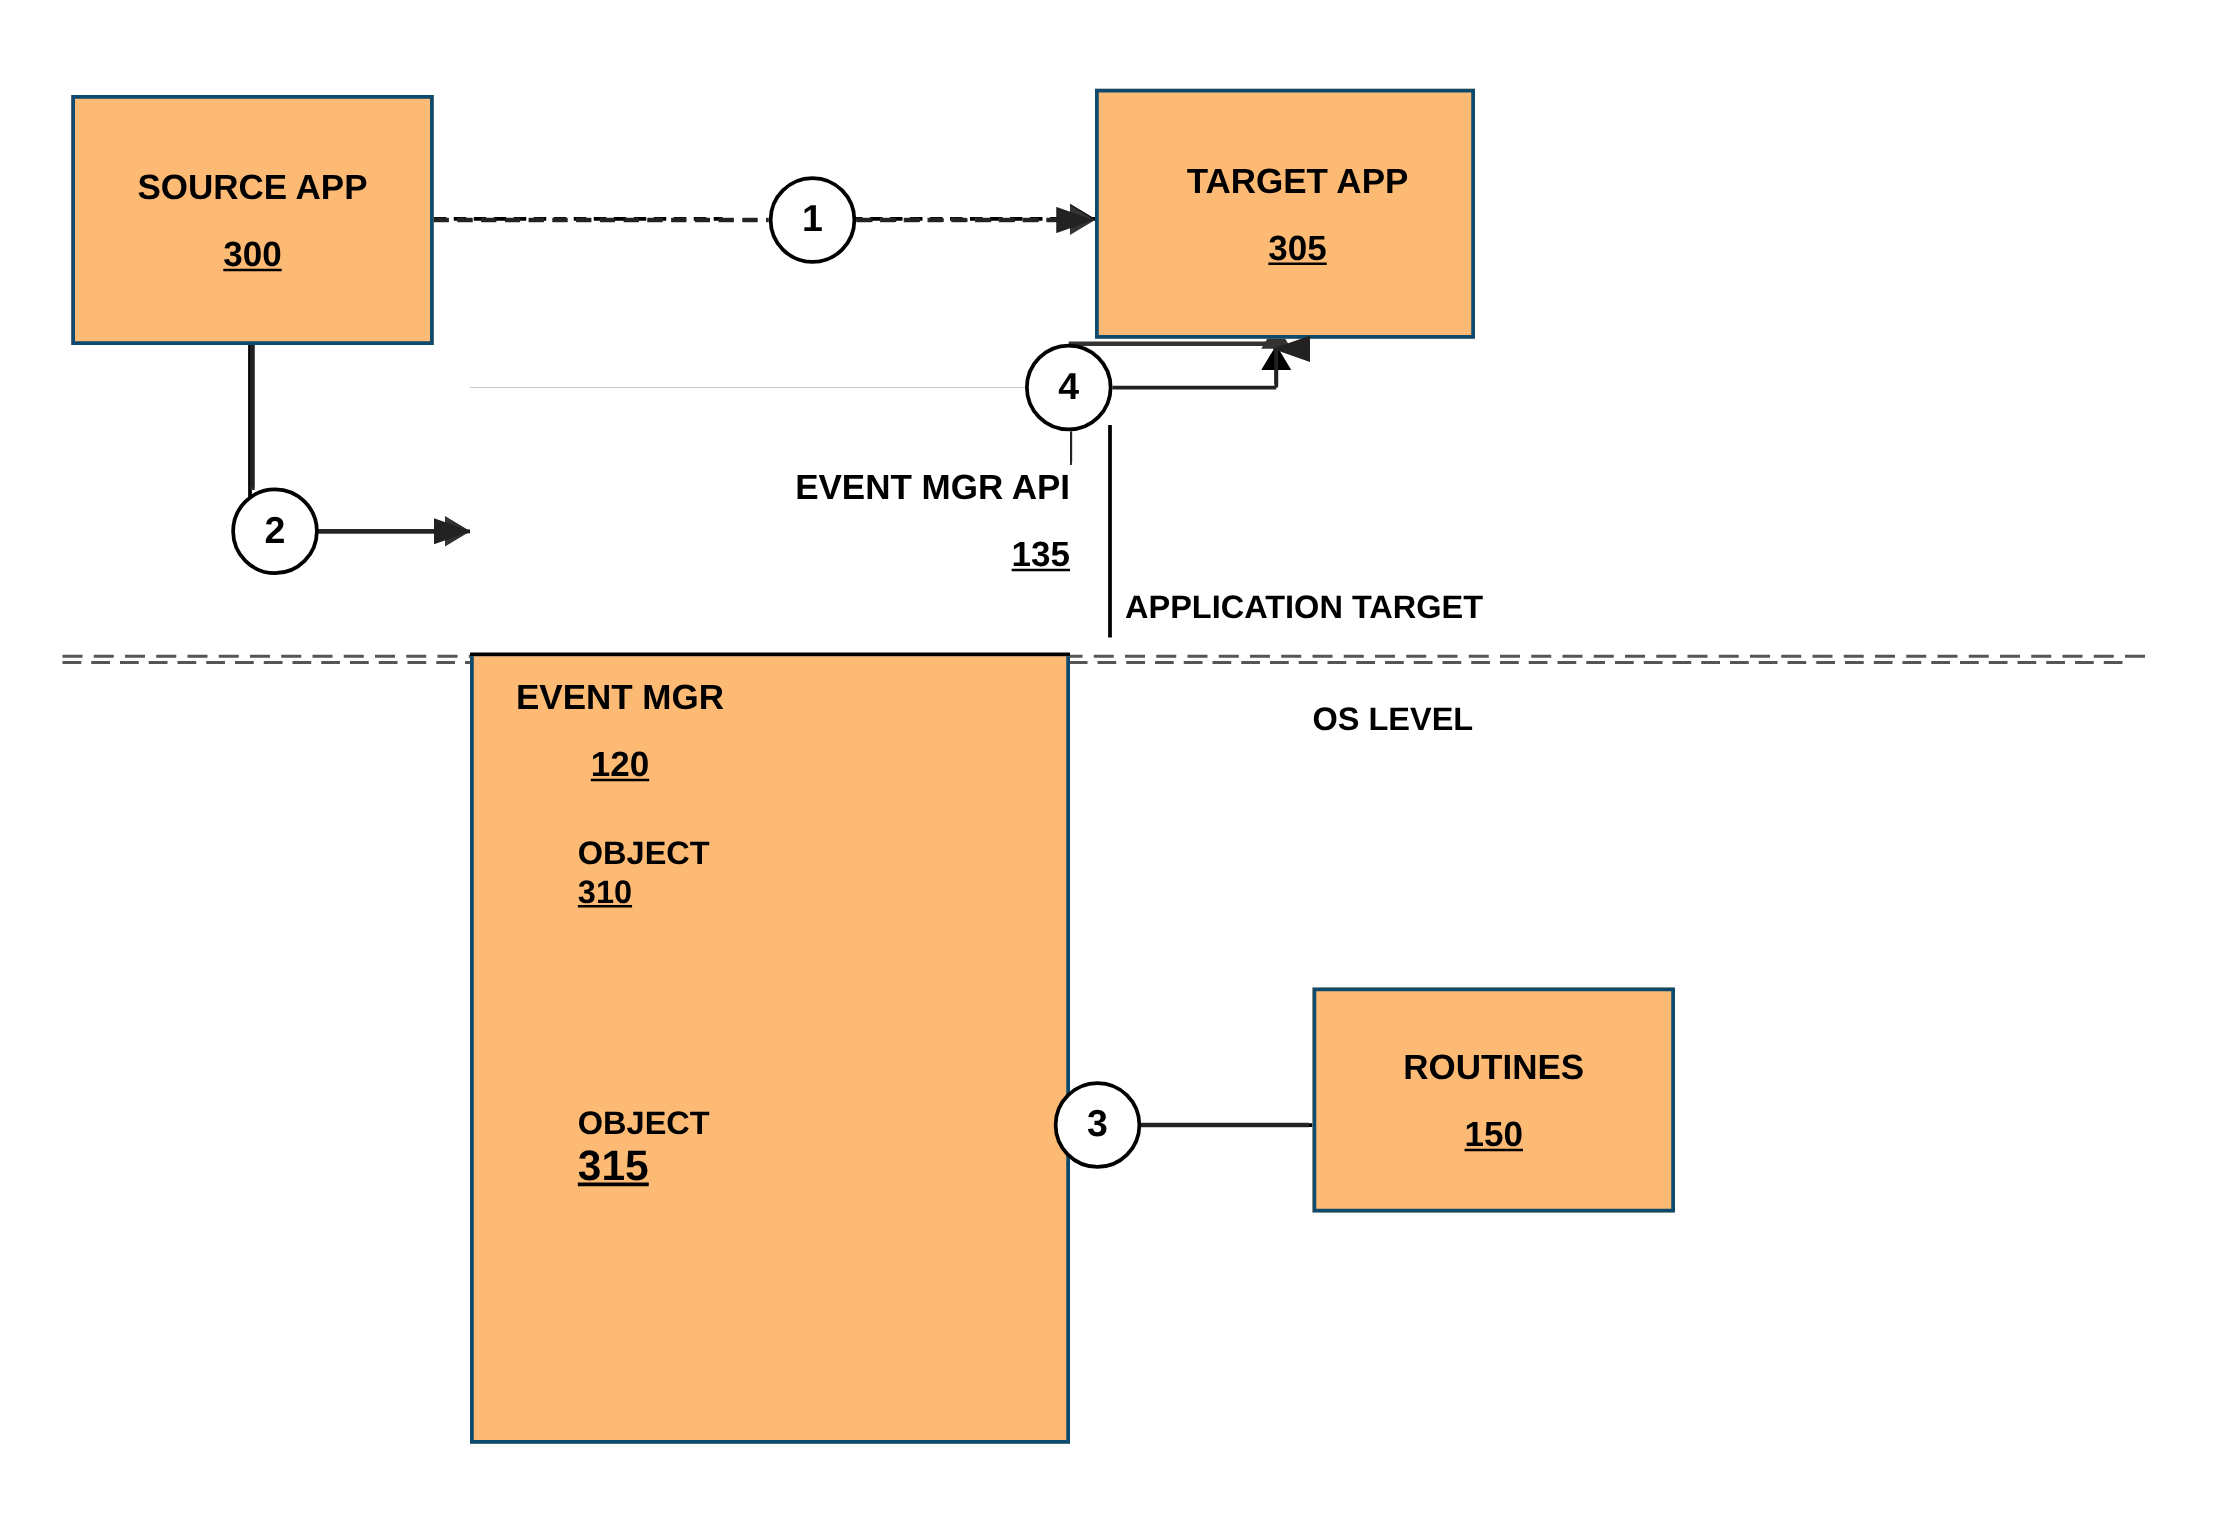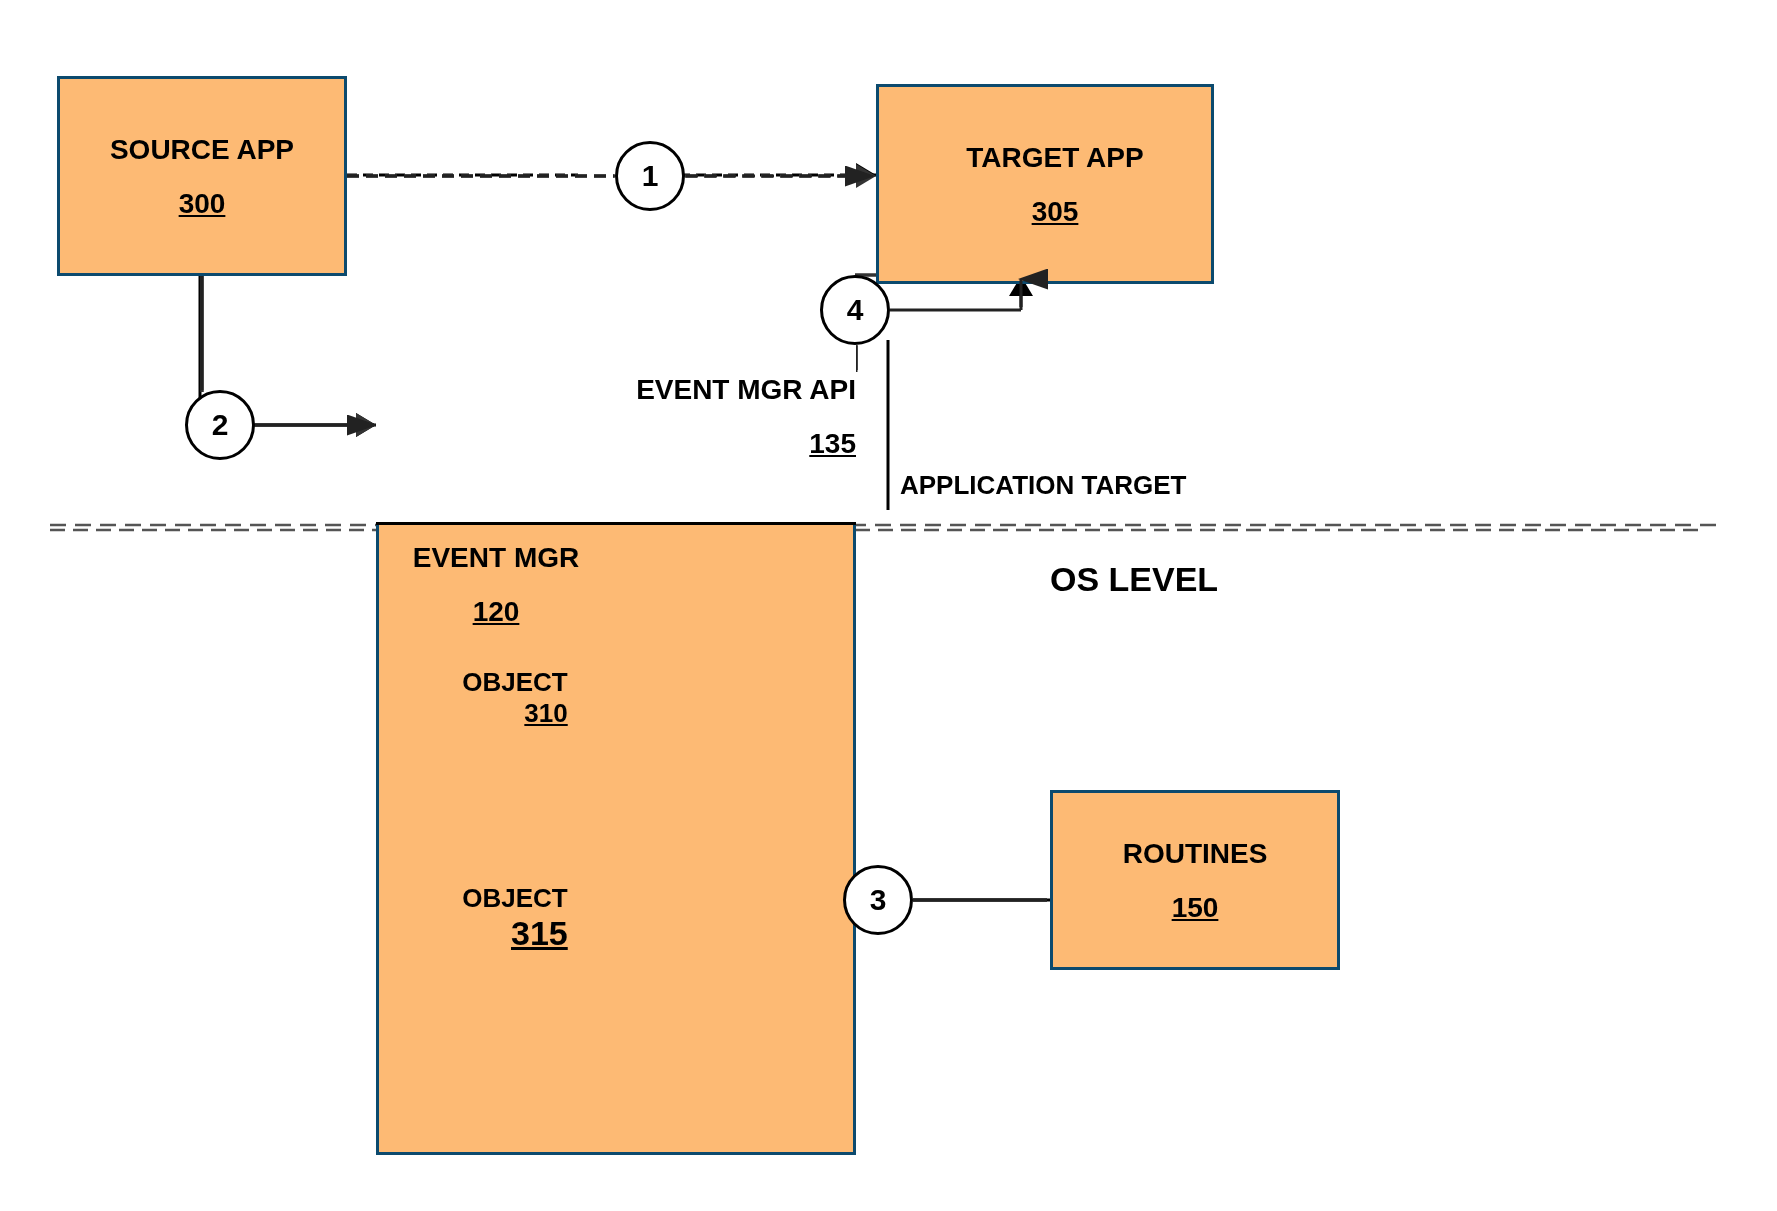--- a/index.html
+++ b/index.html
@@ -72,21 +72,21 @@
     .cloud-svg {
       position: absolute;
       top: 0; left: 0;
       width: 100%;
       height: 100%;
     }
 
     .cloud-text {
       position: relative;
       z-index: 2;
-      text-align: right;
+      text-align: left;
     }
 
     
     .level-label {
       position: absolute;
       font-size: 28px;
       font-weight: bold;
     }
 
     
@@ -154,21 +154,21 @@
 
     <line x1="50" y1="530" x2="1700" y2="530" stroke="#555" stroke-width="2.5" stroke-dasharray="15,8"></line>
 
   </svg>
 
   <div class="box" style="left:57px; top:76px; width:290px; height:200px;">
     <span class="box-label">SOURCE APP</span>
     <span class="box-number">300</span>
   </div>
 
-  <div class="box" style="left:876px; top:84px; width:338px; height:200px;padding-left:20px;">
+  <div class="box" style="left:876px; top:71px; width:304px; height:200px;padding-left:20px;">
     <span class="box-label">TARGET APP</span>
     <span class="box-number">305</span>
   </div>
 
   <div class="box" style="left:376px; top:310px; width:480px; height:845px; z-index:1;">
   </div>
 
   <div style="position:absolute; left:376px; top:310px; width:480px; height:215px; display:flex; flex-direction:column; align-items:flex-end; justify-content:center; z-index:2; background:#fff; border-bottom: 3px solid #000;">
     <span class="box-label">EVENT MGR API</span>
     <span class="box-number">135</span>
@@ -235,21 +235,21 @@
     <div class="cloud-text" style="position:relative; z-index:3; margin-top:30px;">
       <div style="font-size:26px; font-weight:bold;">OBJECT</div>
       <div style="font-size:34px; font-weight:bold; text-decoration:underline;">315</div>
     </div>
   </div>
 
   <div class="level-label" style="left:900px; top:470px; font-size:26px; font-weight:bold;">
     <span>APPLICATION TARGET</span>
   </div>
 
-  <div class="level-label" style="left:1050px; top:560px; font-size:34px; font-weight:bold;">
+  <div class="level-label" style="left:1050px; top:560px; font-size:26px; font-weight:bold;">
     <span>OS LEVEL</span>
   </div>
 
   <svg style="position:absolute;top:0;left:0;width:1777px;height:1211px;pointer-events:none;">
 
     <defs>
       <marker id="arrowhead" markerWidth="10" markerHeight="7" refX="9" refY="3.5" orient="auto">
         <polygon points="0 0, 10 3.5, 0 7" fill="#222"></polygon>
       </marker>
       <marker id="arrowhead-left" markerWidth="10" markerHeight="7" refX="1" refY="3.5" orient="auto">

